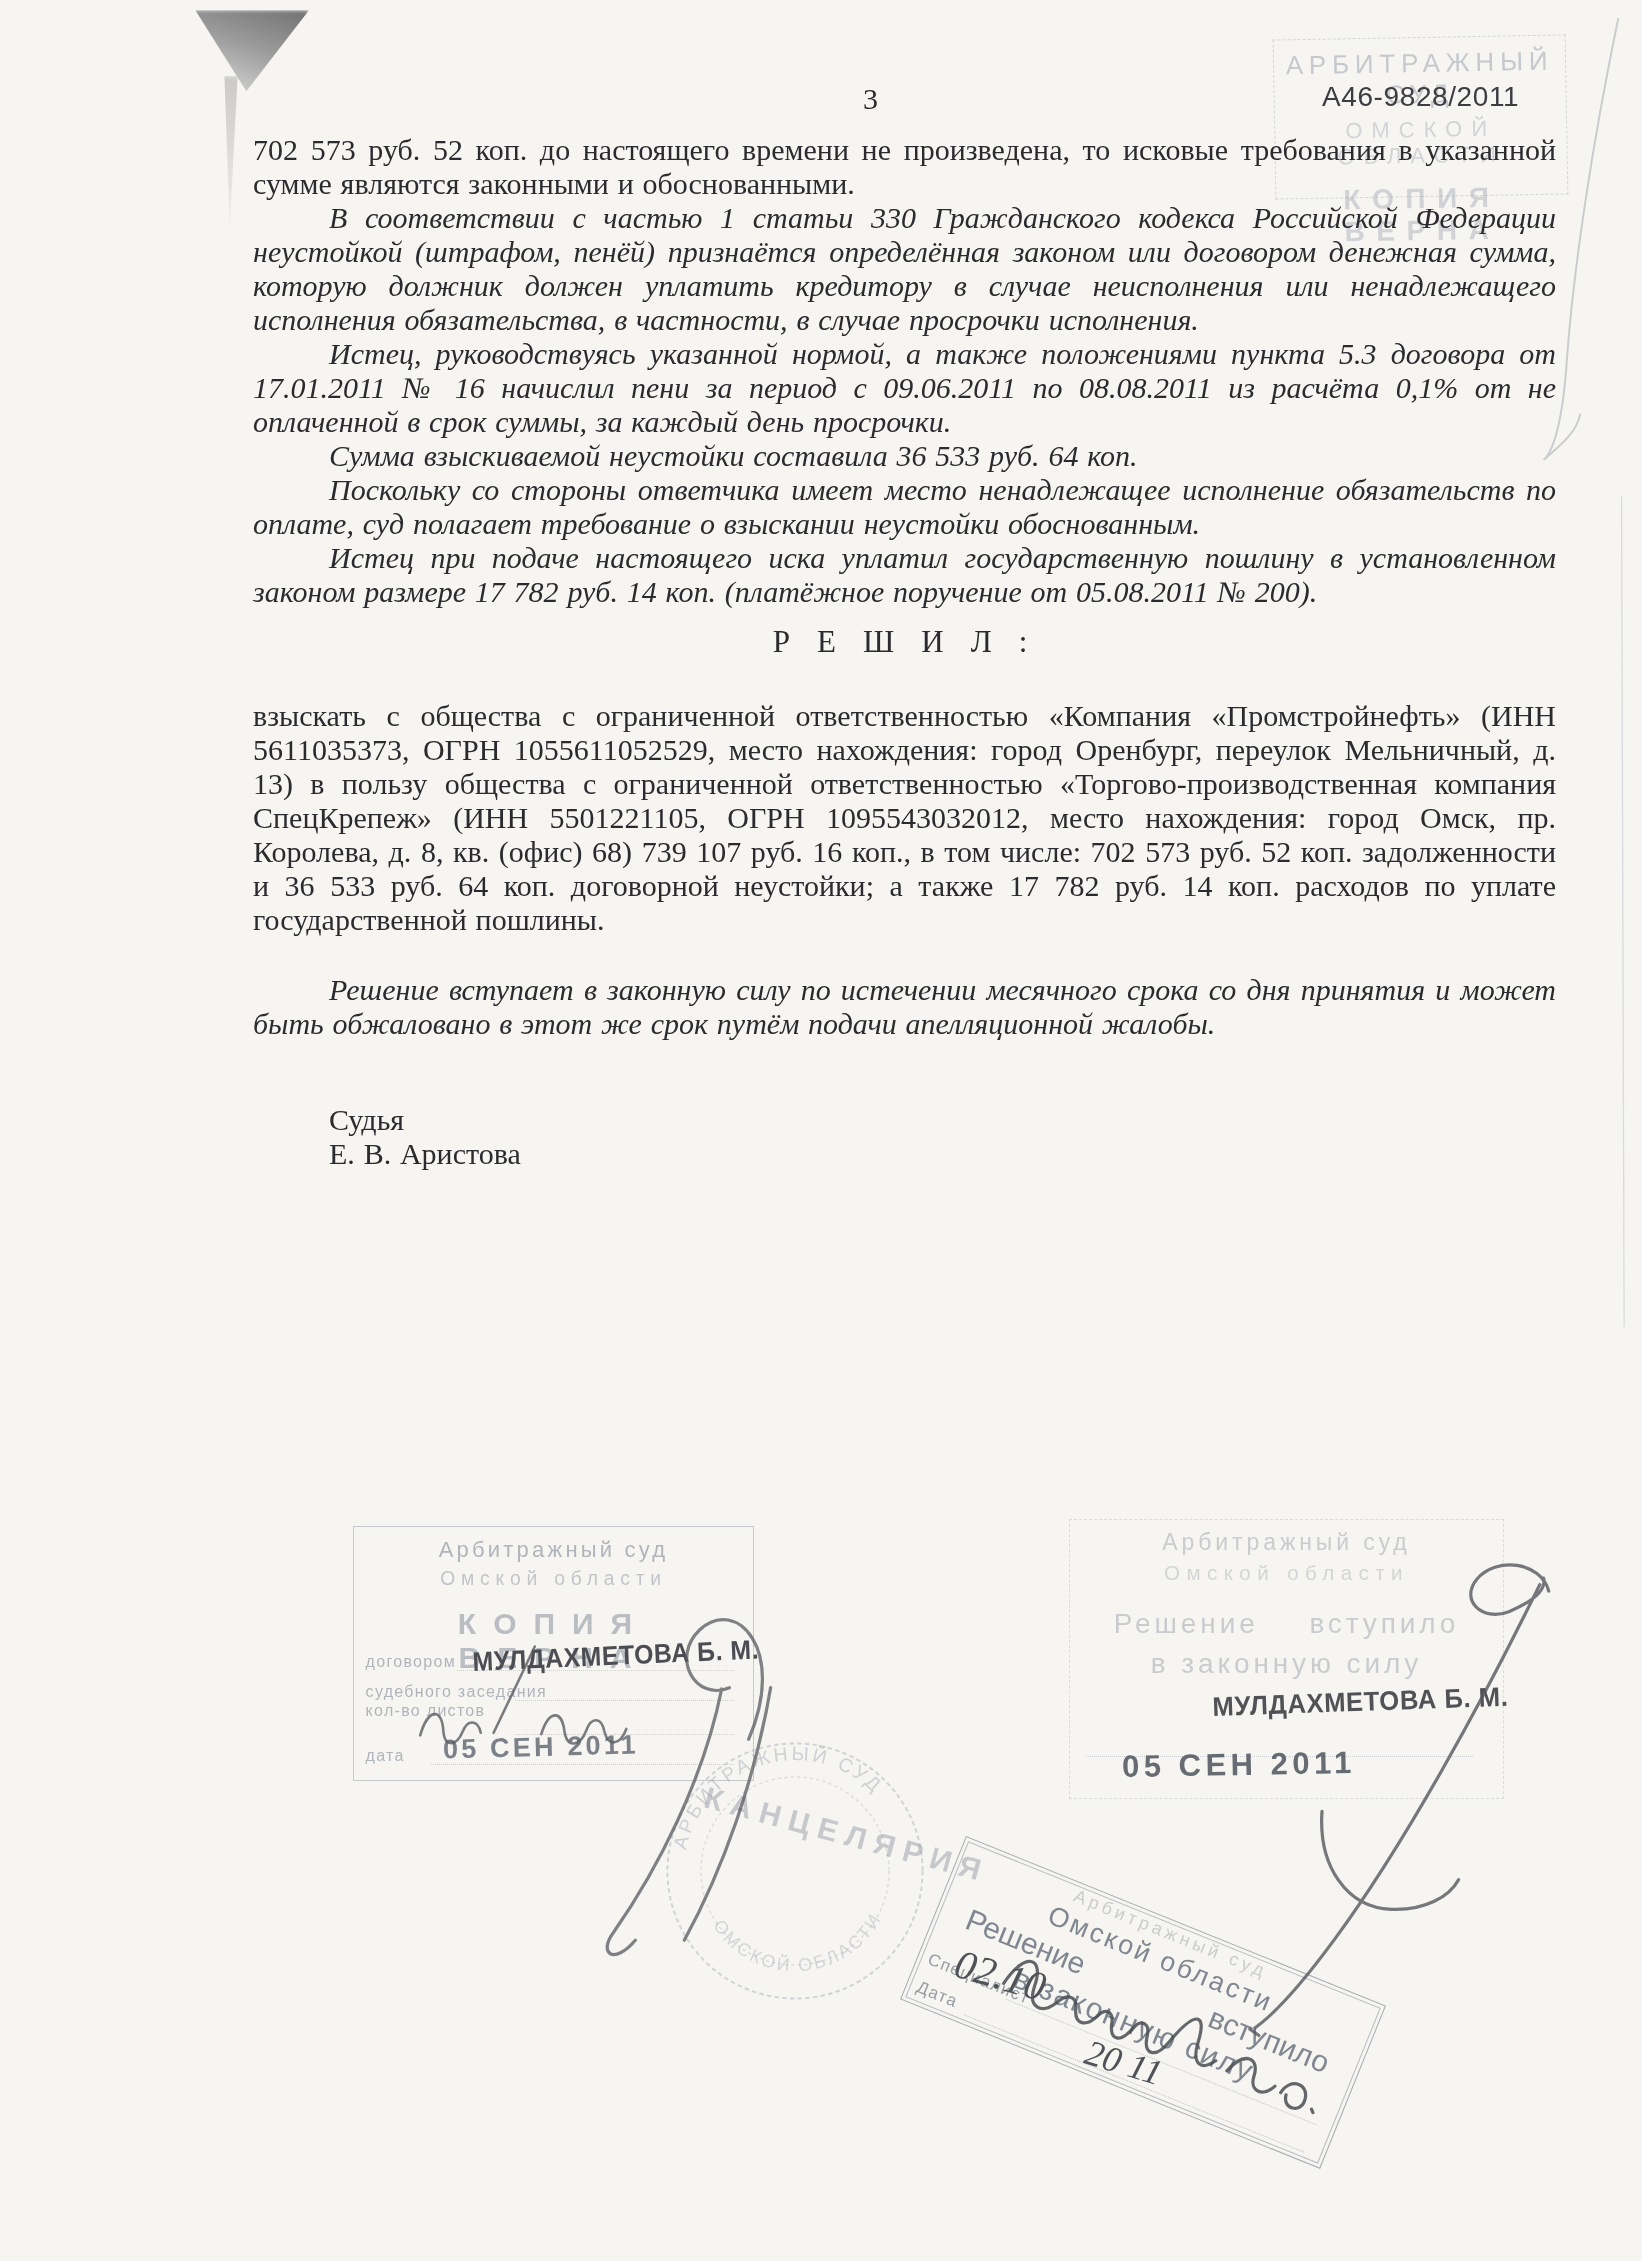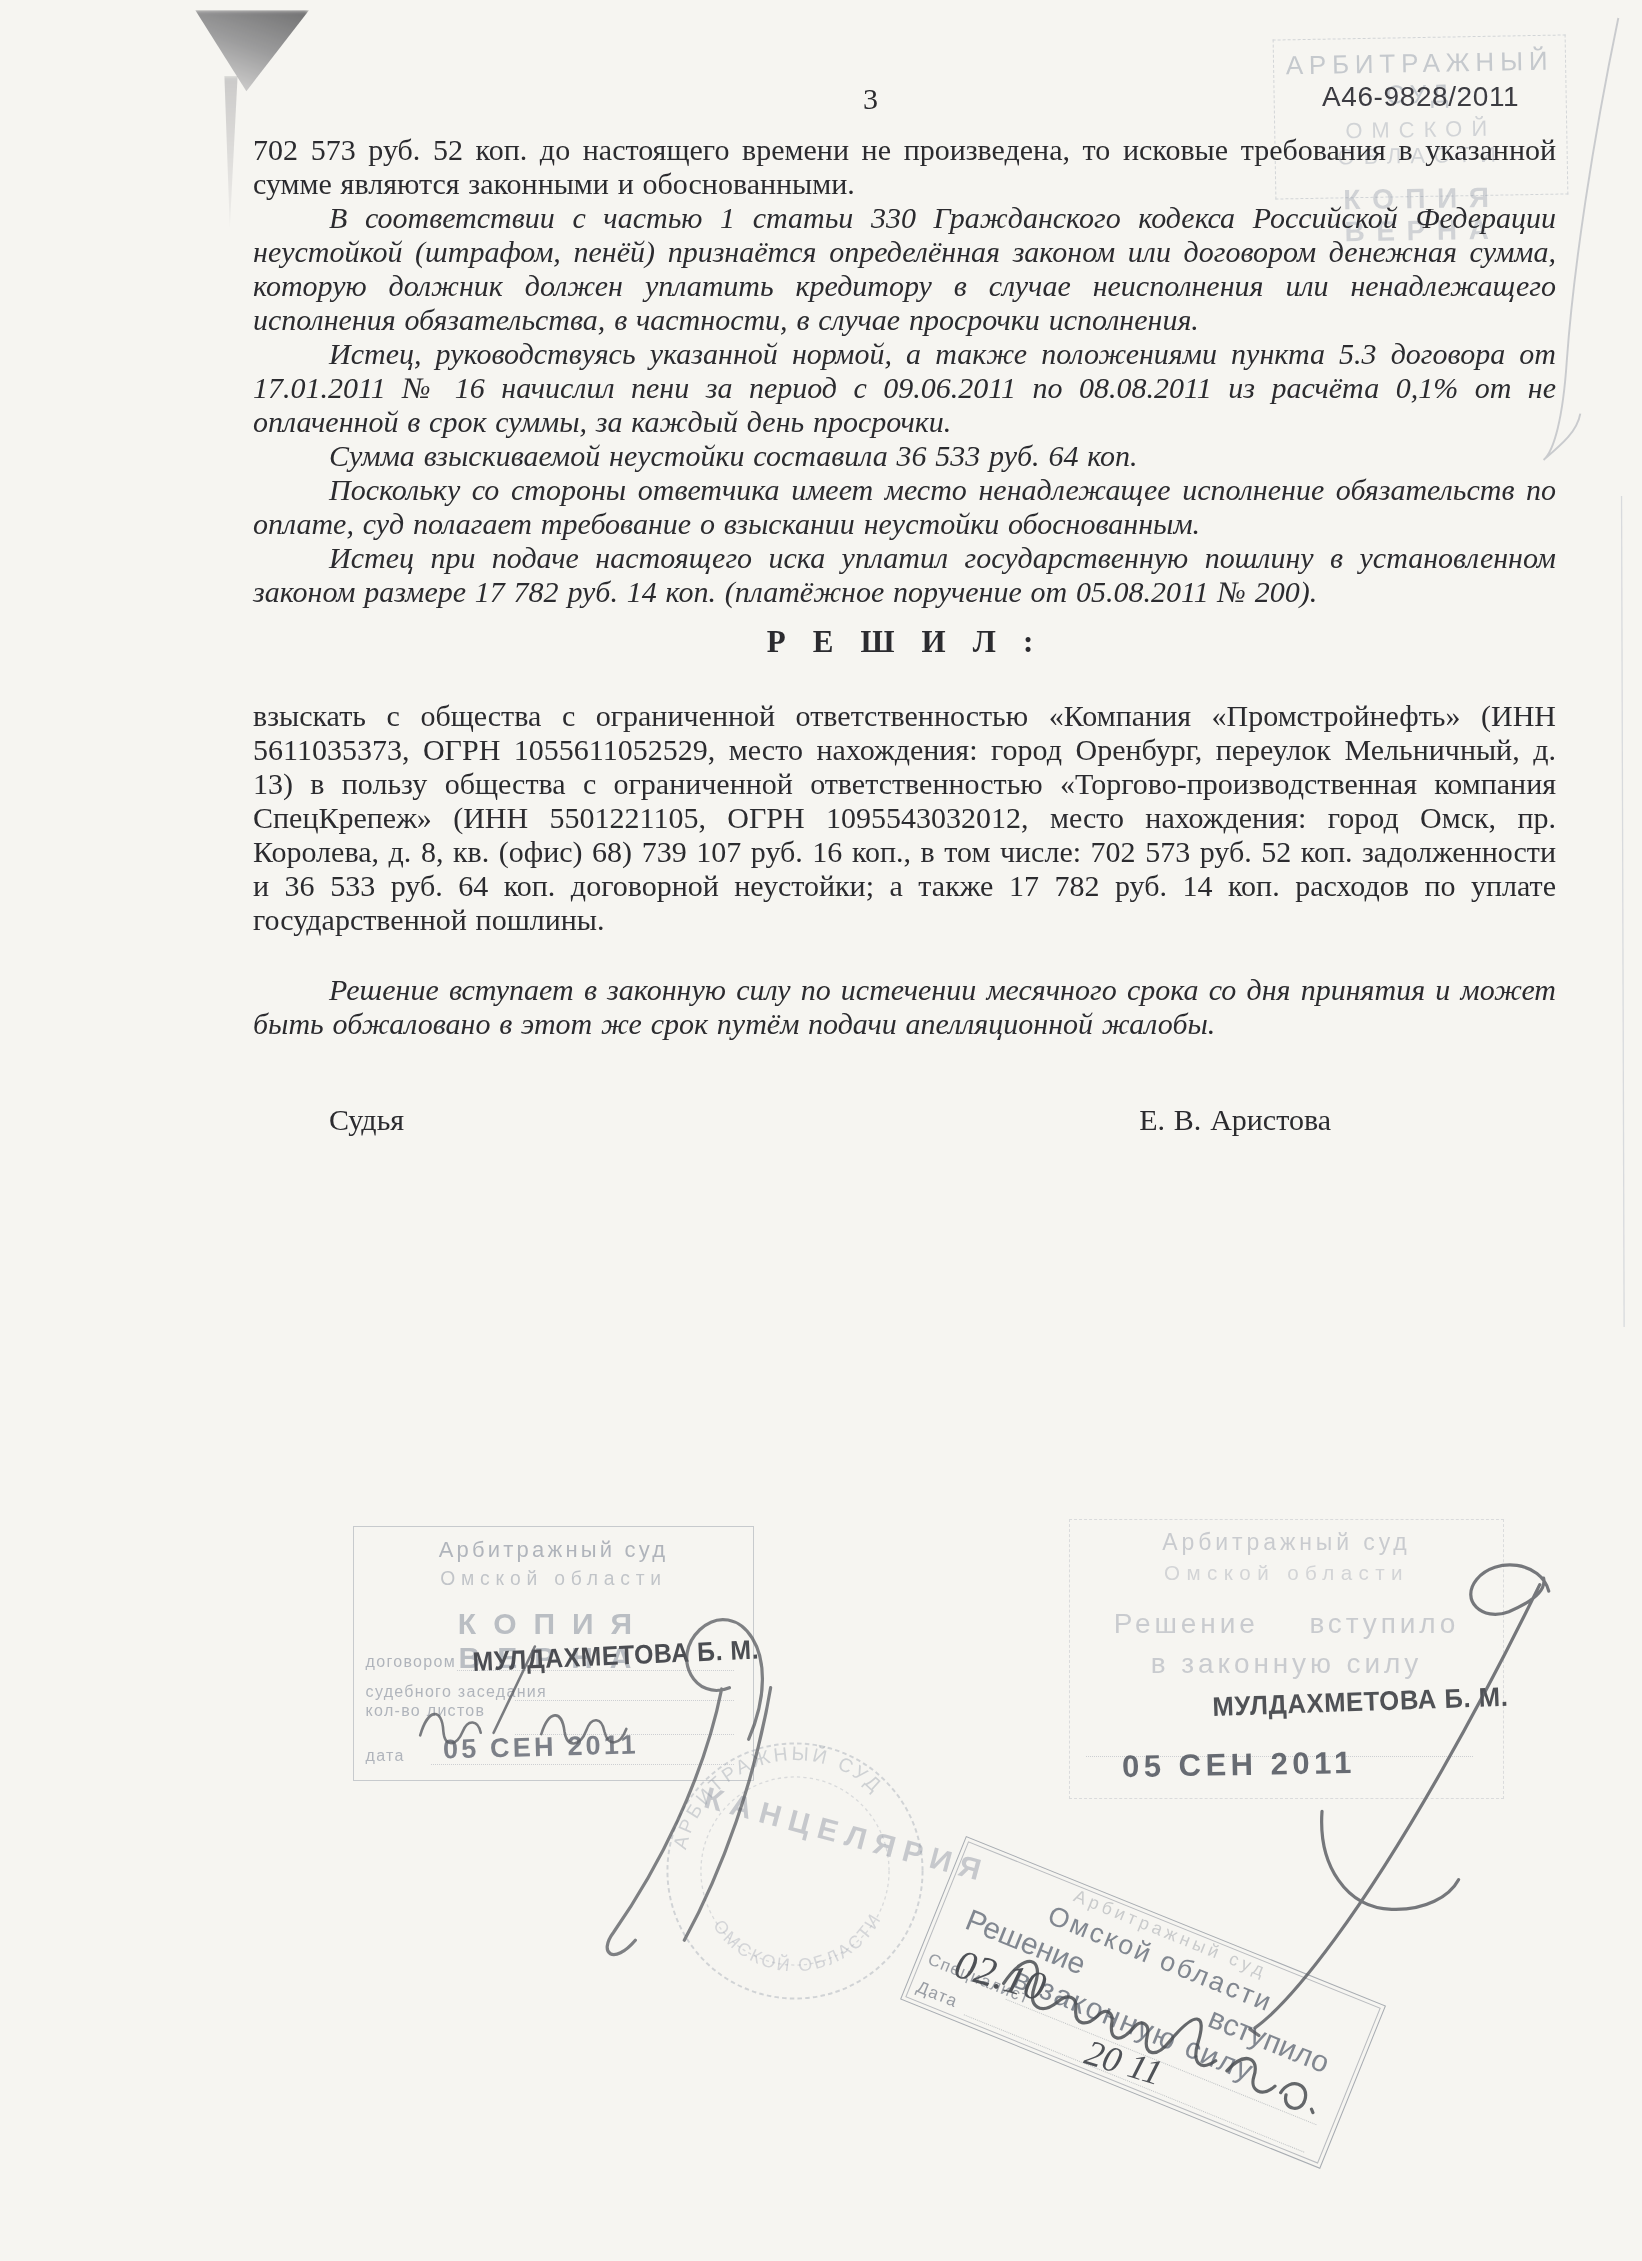--- a/index.html
+++ b/index.html
@@ -34,25 +34,25 @@
   .hstamp .h1 { margin-top:10.3px; font-size:26px; letter-spacing:5.8px; }
   .hstamp .h2 { margin-top:6.4px; font-size:22px; letter-spacing:9px; opacity:.75; }
   .hstamp .h3 { margin-top:14px; font-size:28px; letter-spacing:11.6px; font-weight:bold; opacity:.8; }
   
   .textcol {
     position:absolute; left:253px; top:133px; width:1303px; z-index:3;
     font-size:30px; line-height:34px; text-align:justify; word-spacing:1.3px;
   }
   .para { margin:0; }
   .ind { text-indent:76px;font-style:italic; }
-  .heading { text-align:center; font-weight:bold; font-size:31px;
+  .heading { text-align:center; font-weight:normal; font-size:31px;
              letter-spacing:9px; margin:15.5px 0 40px 0; }
   .closing { margin-top:36px; }
-  .sigrow { display:flex; justify-content:space-between; margin-top:62px;
-            padding-left:76px; padding-right:225px; }
+  .sigrow { display:flex; justify-content:flex-start; margin-top:62px;
+            padding-left:76px; padding-right:225px;flex-direction:column; }
   
   .stampbox { position:absolute; font-family:"Liberation Sans",sans-serif; }
   .sline { text-align:center; }
   
   .stamp-copy {
     left:353px; top:1526px; width:399px; height:253px;
     border:1.3px solid rgba(130,138,152,.4); color:rgba(112,121,138,.52); z-index:2;
   }
   .stamp-copy .c1 { margin-top:10.3px; font-size:22px; letter-spacing:3.2px; }
   .stamp-copy .c2 { margin-top:5.2px; font-size:19.3px; letter-spacing:5.8px; opacity:.75; }

